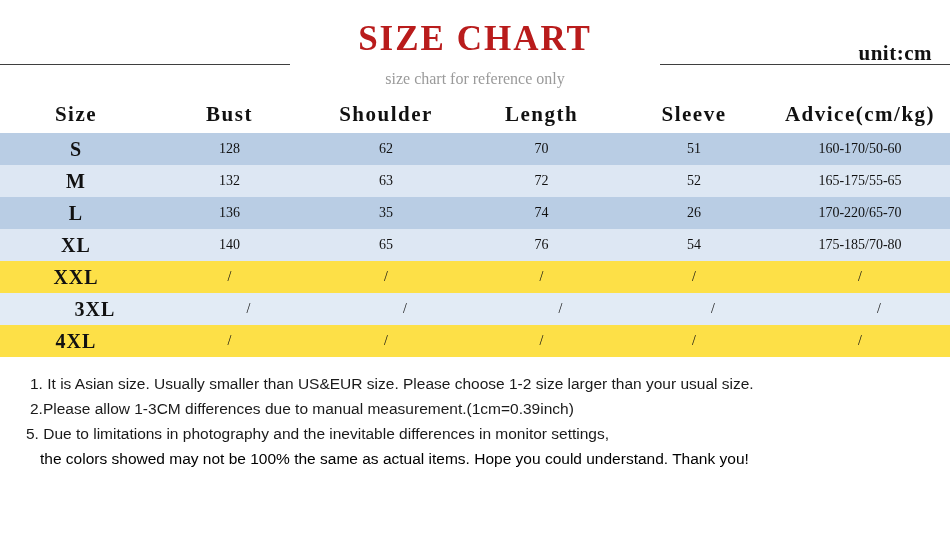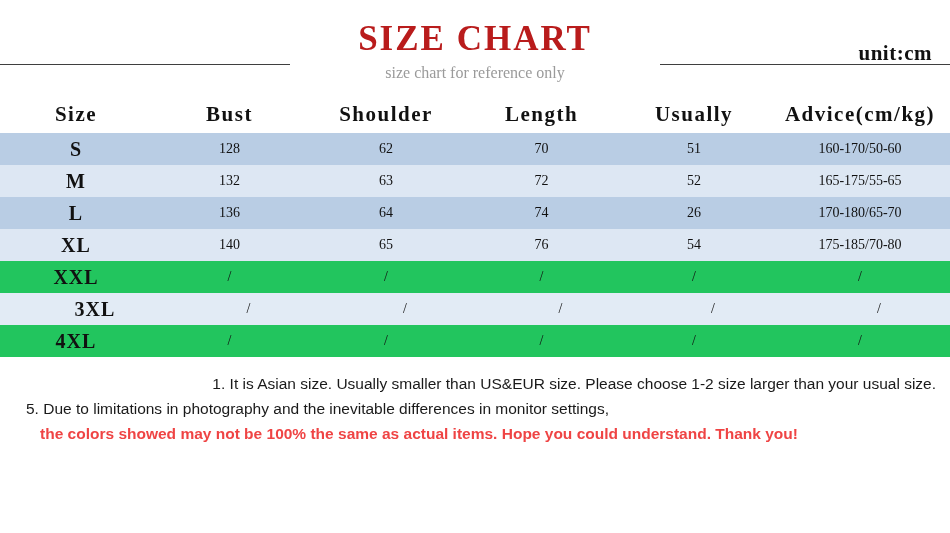--- a/index.html
+++ b/index.html
@@ -36,21 +36,21 @@
     letter-spacing: 2px;
     color: #b91c1c;
     line-height: 42px;
   }
   .subtitle {
     text-align: center;
     font-family: "Liberation Serif", serif;
     font-size: 16px;
     color: #9a9a9a;
     line-height: 22px;
-    margin-top: 2px;
+    margin-top: 8px;
   }
   .unit {
     position: absolute;
     right: 18px;
     top: 41px;
     font-family: "Liberation Serif", serif;
     font-weight: bold;
     font-size: 21px;
     color: #111111;
     letter-spacing: 0.5px;
@@ -100,45 +100,44 @@
     font-size: 14px;
     color: #111111;
   }
   table.size-table tbody td.first-col {
     font-weight: bold;
     font-size: 20px;
     letter-spacing: 1px;
   }
   tr.row-a td { background: #b9cde4; }
   tr.row-b td { background: #dde7f3; }
-  tr.row-blank-a td { background: #22c55e; }
+  tr.row-blank-a td { background: #fde047; }
   tr.row-blank-b td { background: #e2ebf5; padding-left: 38px; }
 
   
   .notes {
     padding: 14px 14px 0 14px;
     box-sizing: border-box;
   }
   .note {
     font-family: "Liberation Sans", sans-serif;
     font-size: 15.5px;
     color: #1a1a1a;
     line-height: 25px;
     white-space: nowrap;
   }
   .note-indent {
     font-family: "Liberation Sans", sans-serif;
     font-size: 15.5px;
-    color: #ef4444;
+    color: #000000;
     line-height: 25px;
     padding-left: 26px;
     white-space: nowrap;
-    font-weight: bold;
-  }
-  .note-1 { padding-left: 16px; text-align: right; }
+  }
+  .note-1 { padding-left: 16px; }
   .note-2 { padding-left: 16px; }
   .note-3 { padding-left: 12px; }
 </style>
 </head>
 <body>
 
 <div class="page">
 
   <div class="header">
     <div class="title">SIZE CHART</div>
@@ -157,21 +156,21 @@
           <col class="c3">
           <col class="c4">
           <col class="c5">
       </colgroup>
       <thead>
         <tr>
           <th>Size</th>
           <th>Bust</th>
           <th>Shoulder</th>
           <th>Length</th>
-          <th>Usually</th>
+          <th>Sleeve</th>
           <th>Advice(cm/kg)</th>
         </tr>
       </thead>
       <tbody>
         <tr class="row-a">
           <td class="first-col">S</td>
           <td>128</td>
           <td>62</td>
           <td>70</td>
           <td>51</td>
@@ -181,24 +180,24 @@
           <td class="first-col">M</td>
           <td>132</td>
           <td>63</td>
           <td>72</td>
           <td>52</td>
           <td>165-175/55-65</td>
         </tr>
         <tr class="row-a">
           <td class="first-col">L</td>
           <td>136</td>
-          <td>64</td>
+          <td>35</td>
           <td>74</td>
           <td>26</td>
-          <td>170-180/65-70</td>
+          <td>170-220/65-70</td>
         </tr>
         <tr class="row-b">
           <td class="first-col">XL</td>
           <td>140</td>
           <td>65</td>
           <td>76</td>
           <td>54</td>
           <td>175-185/70-80</td>
         </tr>
         <tr class="row-blank-a">
@@ -224,17 +223,18 @@
           <td>/</td>
           <td>/</td>
           <td>/</td>
         </tr>
       </tbody>
     </table>
   </div>
 
   <div class="notes">
     <div class="note note-1">1. It is Asian size.  Usually smaller than US&amp;EUR size. Please choose 1-2 size larger than your usual size.</div>
+    <div class="note note-2">2.Please allow 1-3CM differences due to manual measurement.(1cm=0.39inch)</div>
     <div class="note note-3">5. Due to limitations in photography and the inevitable differences in monitor settings,</div>
     <div class="note-indent">the colors showed may not be 100% the same as actual items. Hope you could understand. Thank you!</div>
   </div>
 
 </div>
 
 </body></html>

